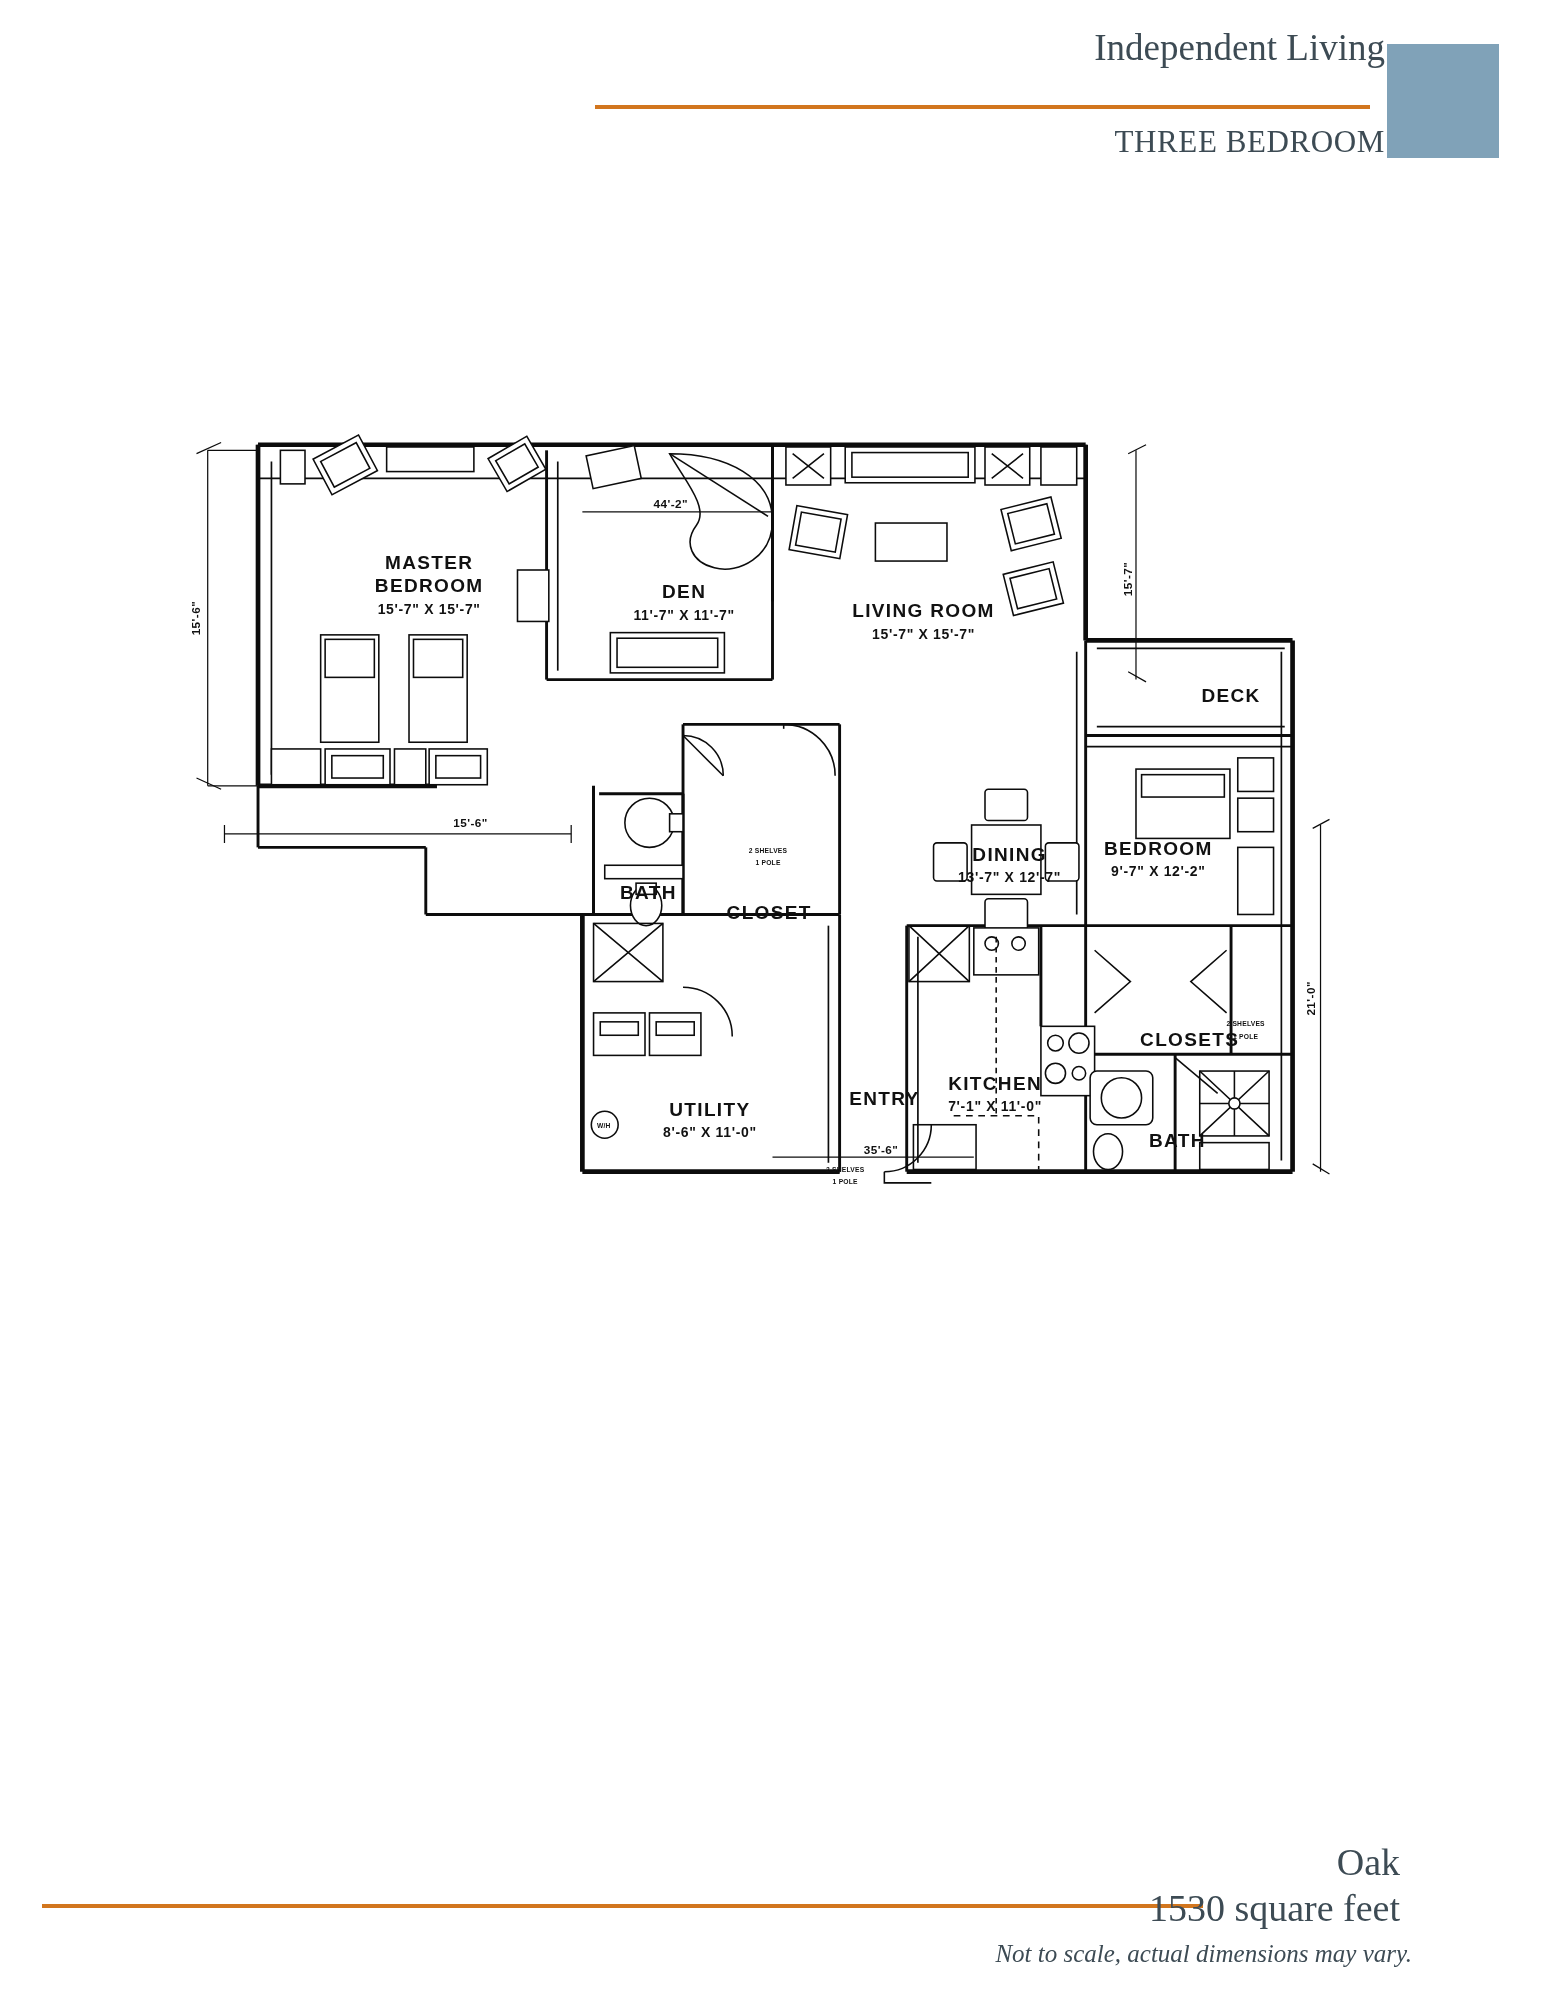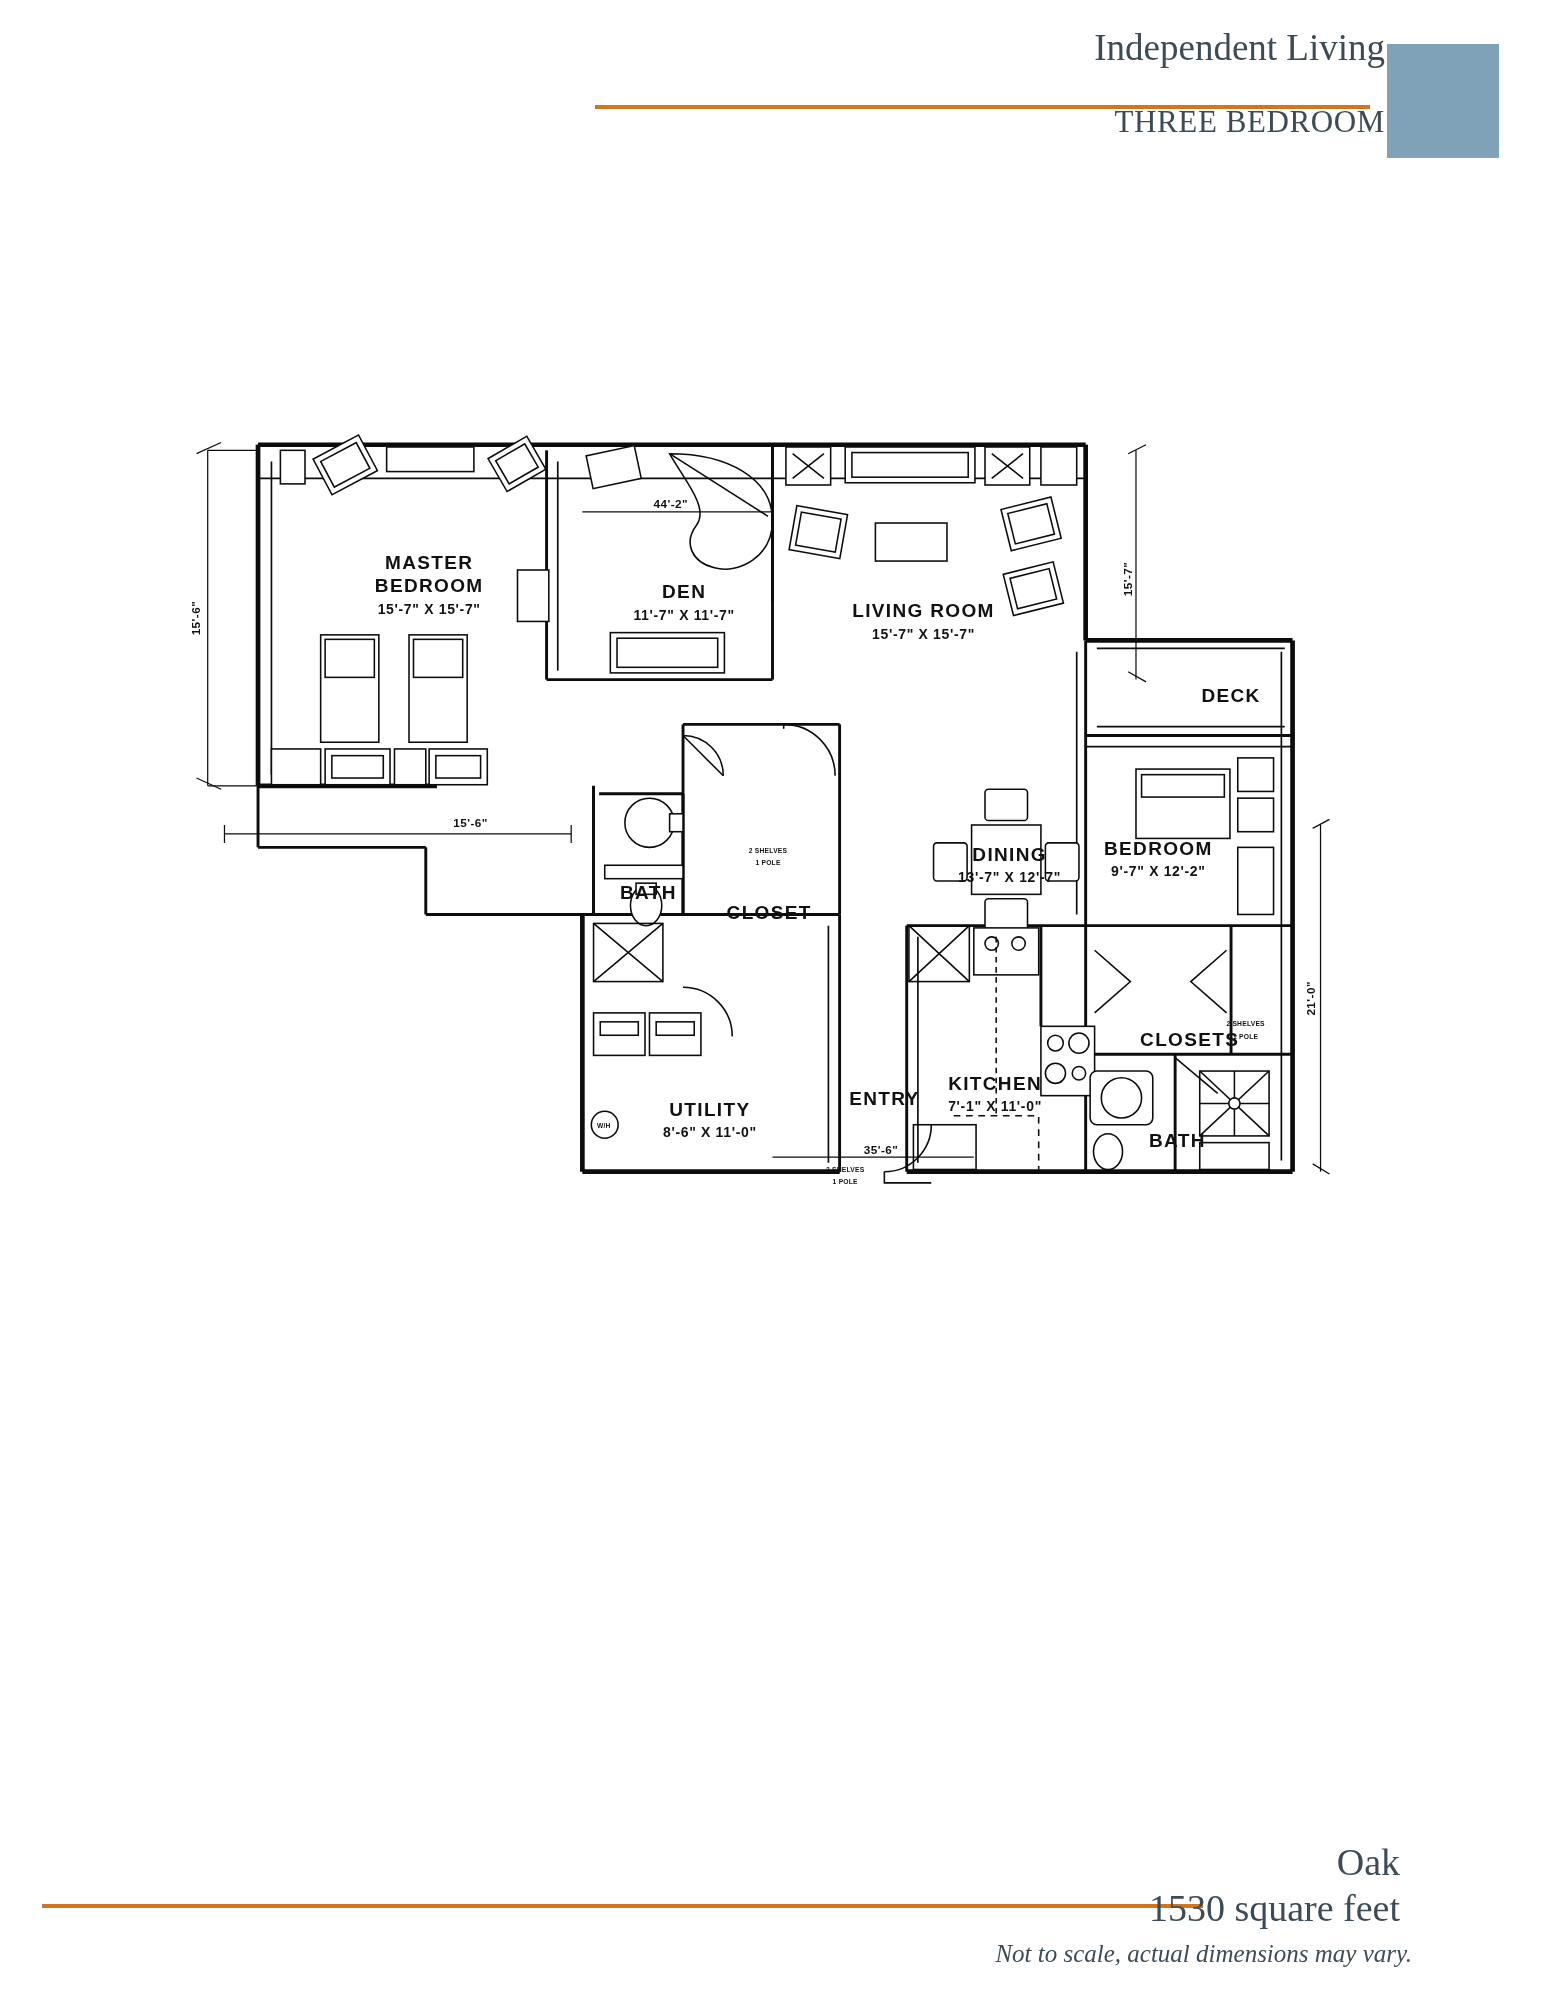--- a/index.html
+++ b/index.html
@@ -65,21 +65,21 @@
   }
   #header-rule {
     position: absolute;
     left: 595px; top: 105px;
     width: 775px;
     height: 4px;
     background: #d2761e;
   }
   #header-subtitle {
     position: absolute;
-    right: 160px; top: 104px;
+    right: 160px; top: 124px;
     font-family: "Liberation Serif", serif;
     font-size: 31px;
     color: #3d4b54;
     letter-spacing: 0.6px;
     text-align: right;
     white-space: nowrap;
   }
   #header-swatch {
     position: absolute;
     left: 1387px; top: 44px;

